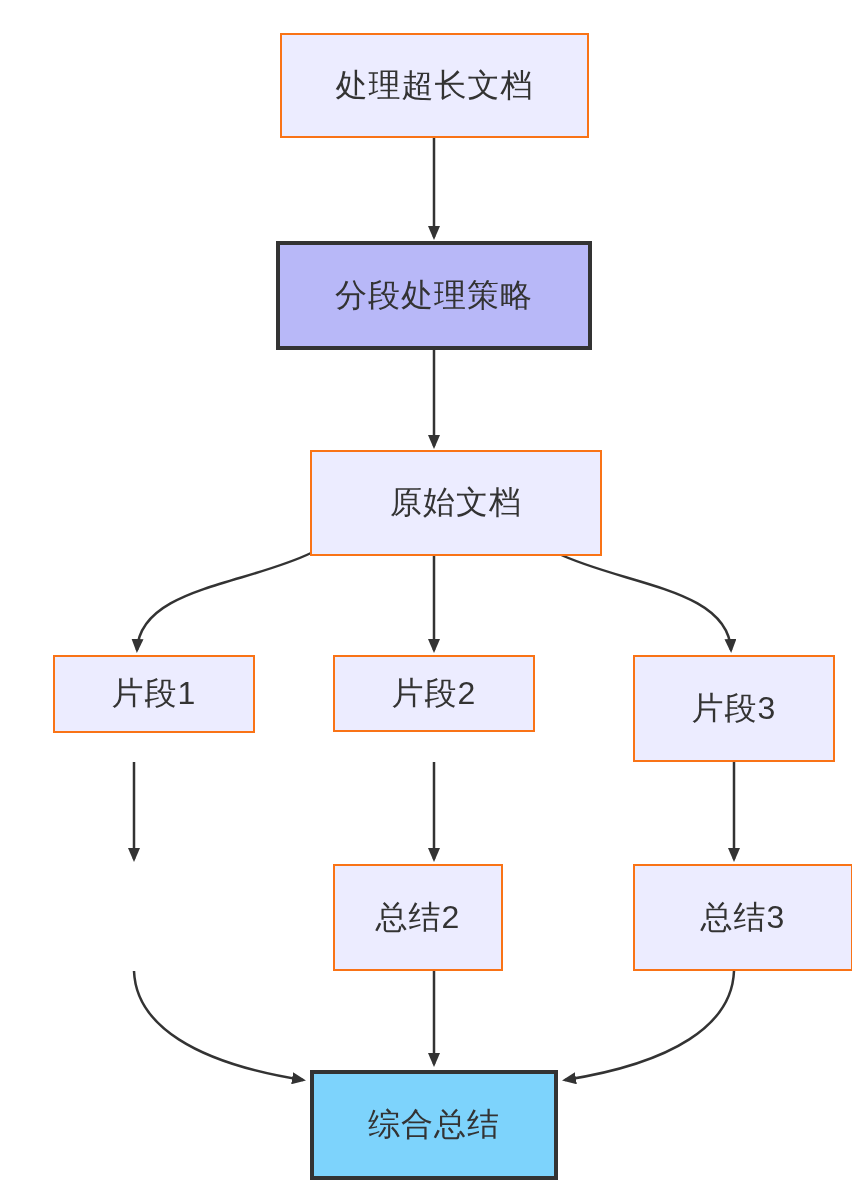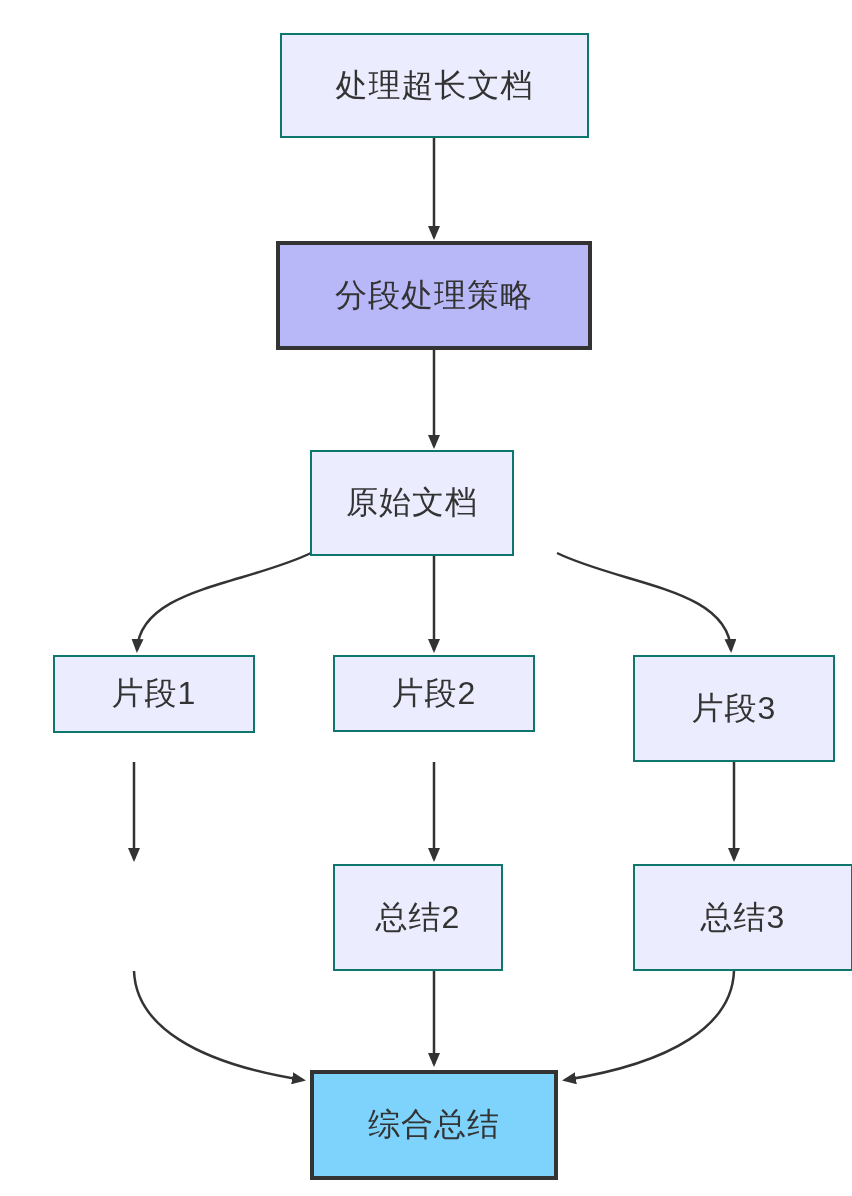--- a/index.html
+++ b/index.html
@@ -34,21 +34,21 @@
     align-items: center;
     justify-content: center;
     font-size: 32px;
     letter-spacing: 1px;
     color: #333333;
     text-align: center;
     white-space: nowrap;
   }
   .node.default {
     background: #ECECFF;
-    border: 2px solid #0f766e;
+    border: 2px solid #f97316;
   }
   .node.strong {
     background: #B8B8F8;
     border: 4px solid #333333;
     font-family: Liberation Serif, serif;
   }
   .node.result {
     background: #7dd3fc;
     border: 4px solid #333333;
   }
@@ -78,21 +78,21 @@
   </svg>
 
   <div class="node default" style="left:280px; top:33px; width:309px; height:105px;">
     <span>处理超长文档</span>
   </div>
 
   <div class="node strong" style="left:276px; top:241px; width:316px; height:109px;">
     <span>分段处理策略</span>
   </div>
 
-  <div class="node default" style="left:310px; top:450px; width:204px; height:106px;">
+  <div class="node default" style="left:310px; top:450px; width:292px; height:106px;">
     <span>原始文档</span>
   </div>
 
   <div class="node default" style="left:33px; top:655px; width:202px; height:78px;margin-left:20px;">
     <span>片段1</span>
   </div>
 
   <div class="node default" style="left:333px; top:655px; width:202px; height:77px;text-align:center;">
     <span>片段2</span>
   </div>

